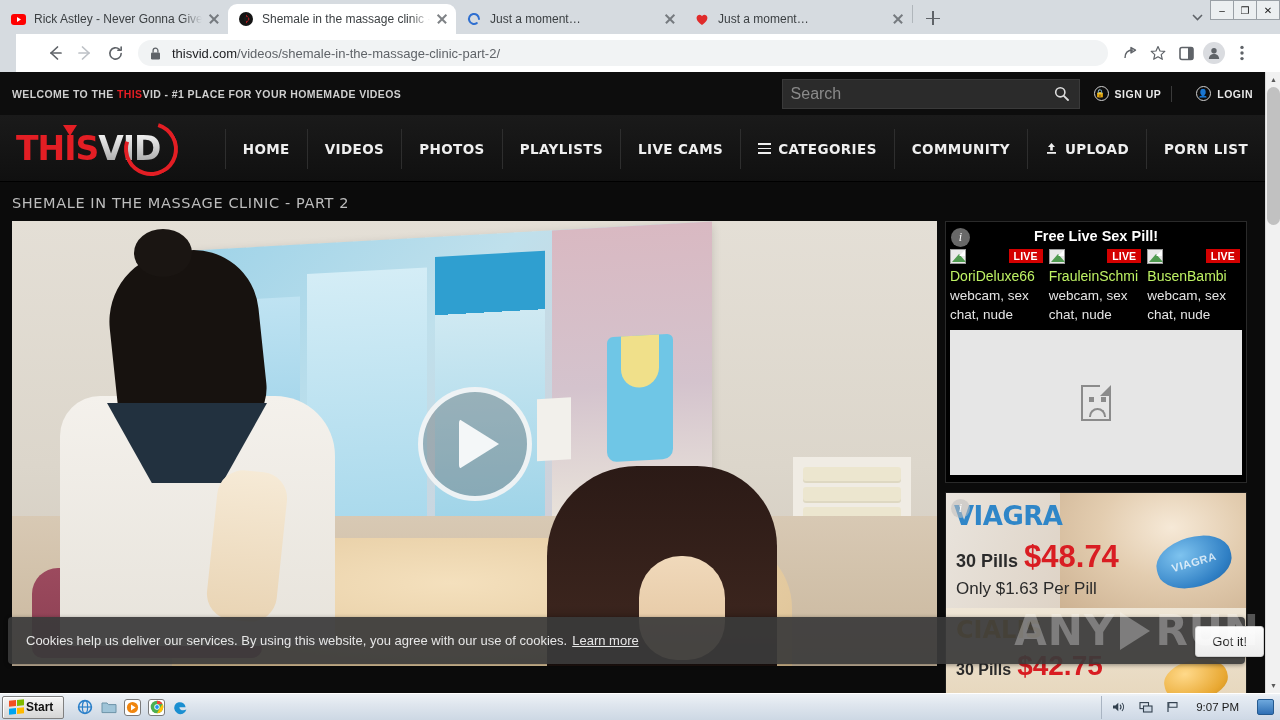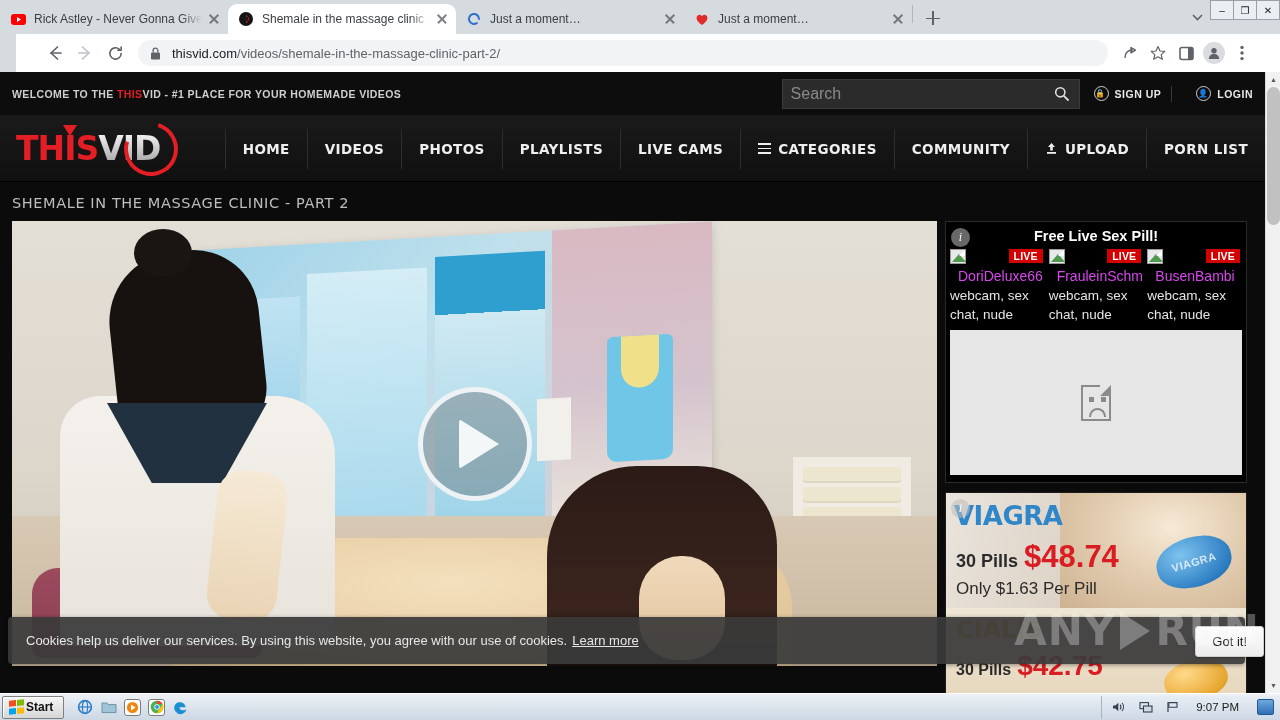--- a/index.html
+++ b/index.html
@@ -346,23 +346,22 @@
   .brokenimg::after {
     content: ""; position: absolute; right: 0; top: 0;
     border-left: 6px solid transparent; border-bottom: 6px solid #fff;
   }
   .live {
     position: absolute; right: 2px; top: 0;
     background: #d40000; color: #fff; font-size: 10.5px; font-weight: 700;
     padding: 1px 5px; letter-spacing: .2px;
   }
   .cam-name {
-    color: #d946ef; font-size: 14px; white-space: nowrap; overflow: hidden;
+    color: #bef264; font-size: 14px; white-space: nowrap; overflow: hidden;
     line-height: 19px;
-    margin-left: 8px;
   }
   .cam-desc { color: #e4e4e4; font-size: 13.5px; line-height: 19px; }
   .ad-broken {
     background: #e6e6e6; height: 145px; margin: 6px 2px 0;
     display: flex; align-items: center; justify-content: center;
   }
   .sadpage {
     width: 30px; height: 36px; border: 2px solid #8b8b8b; position: relative;
     background: #e6e6e6;
   }

